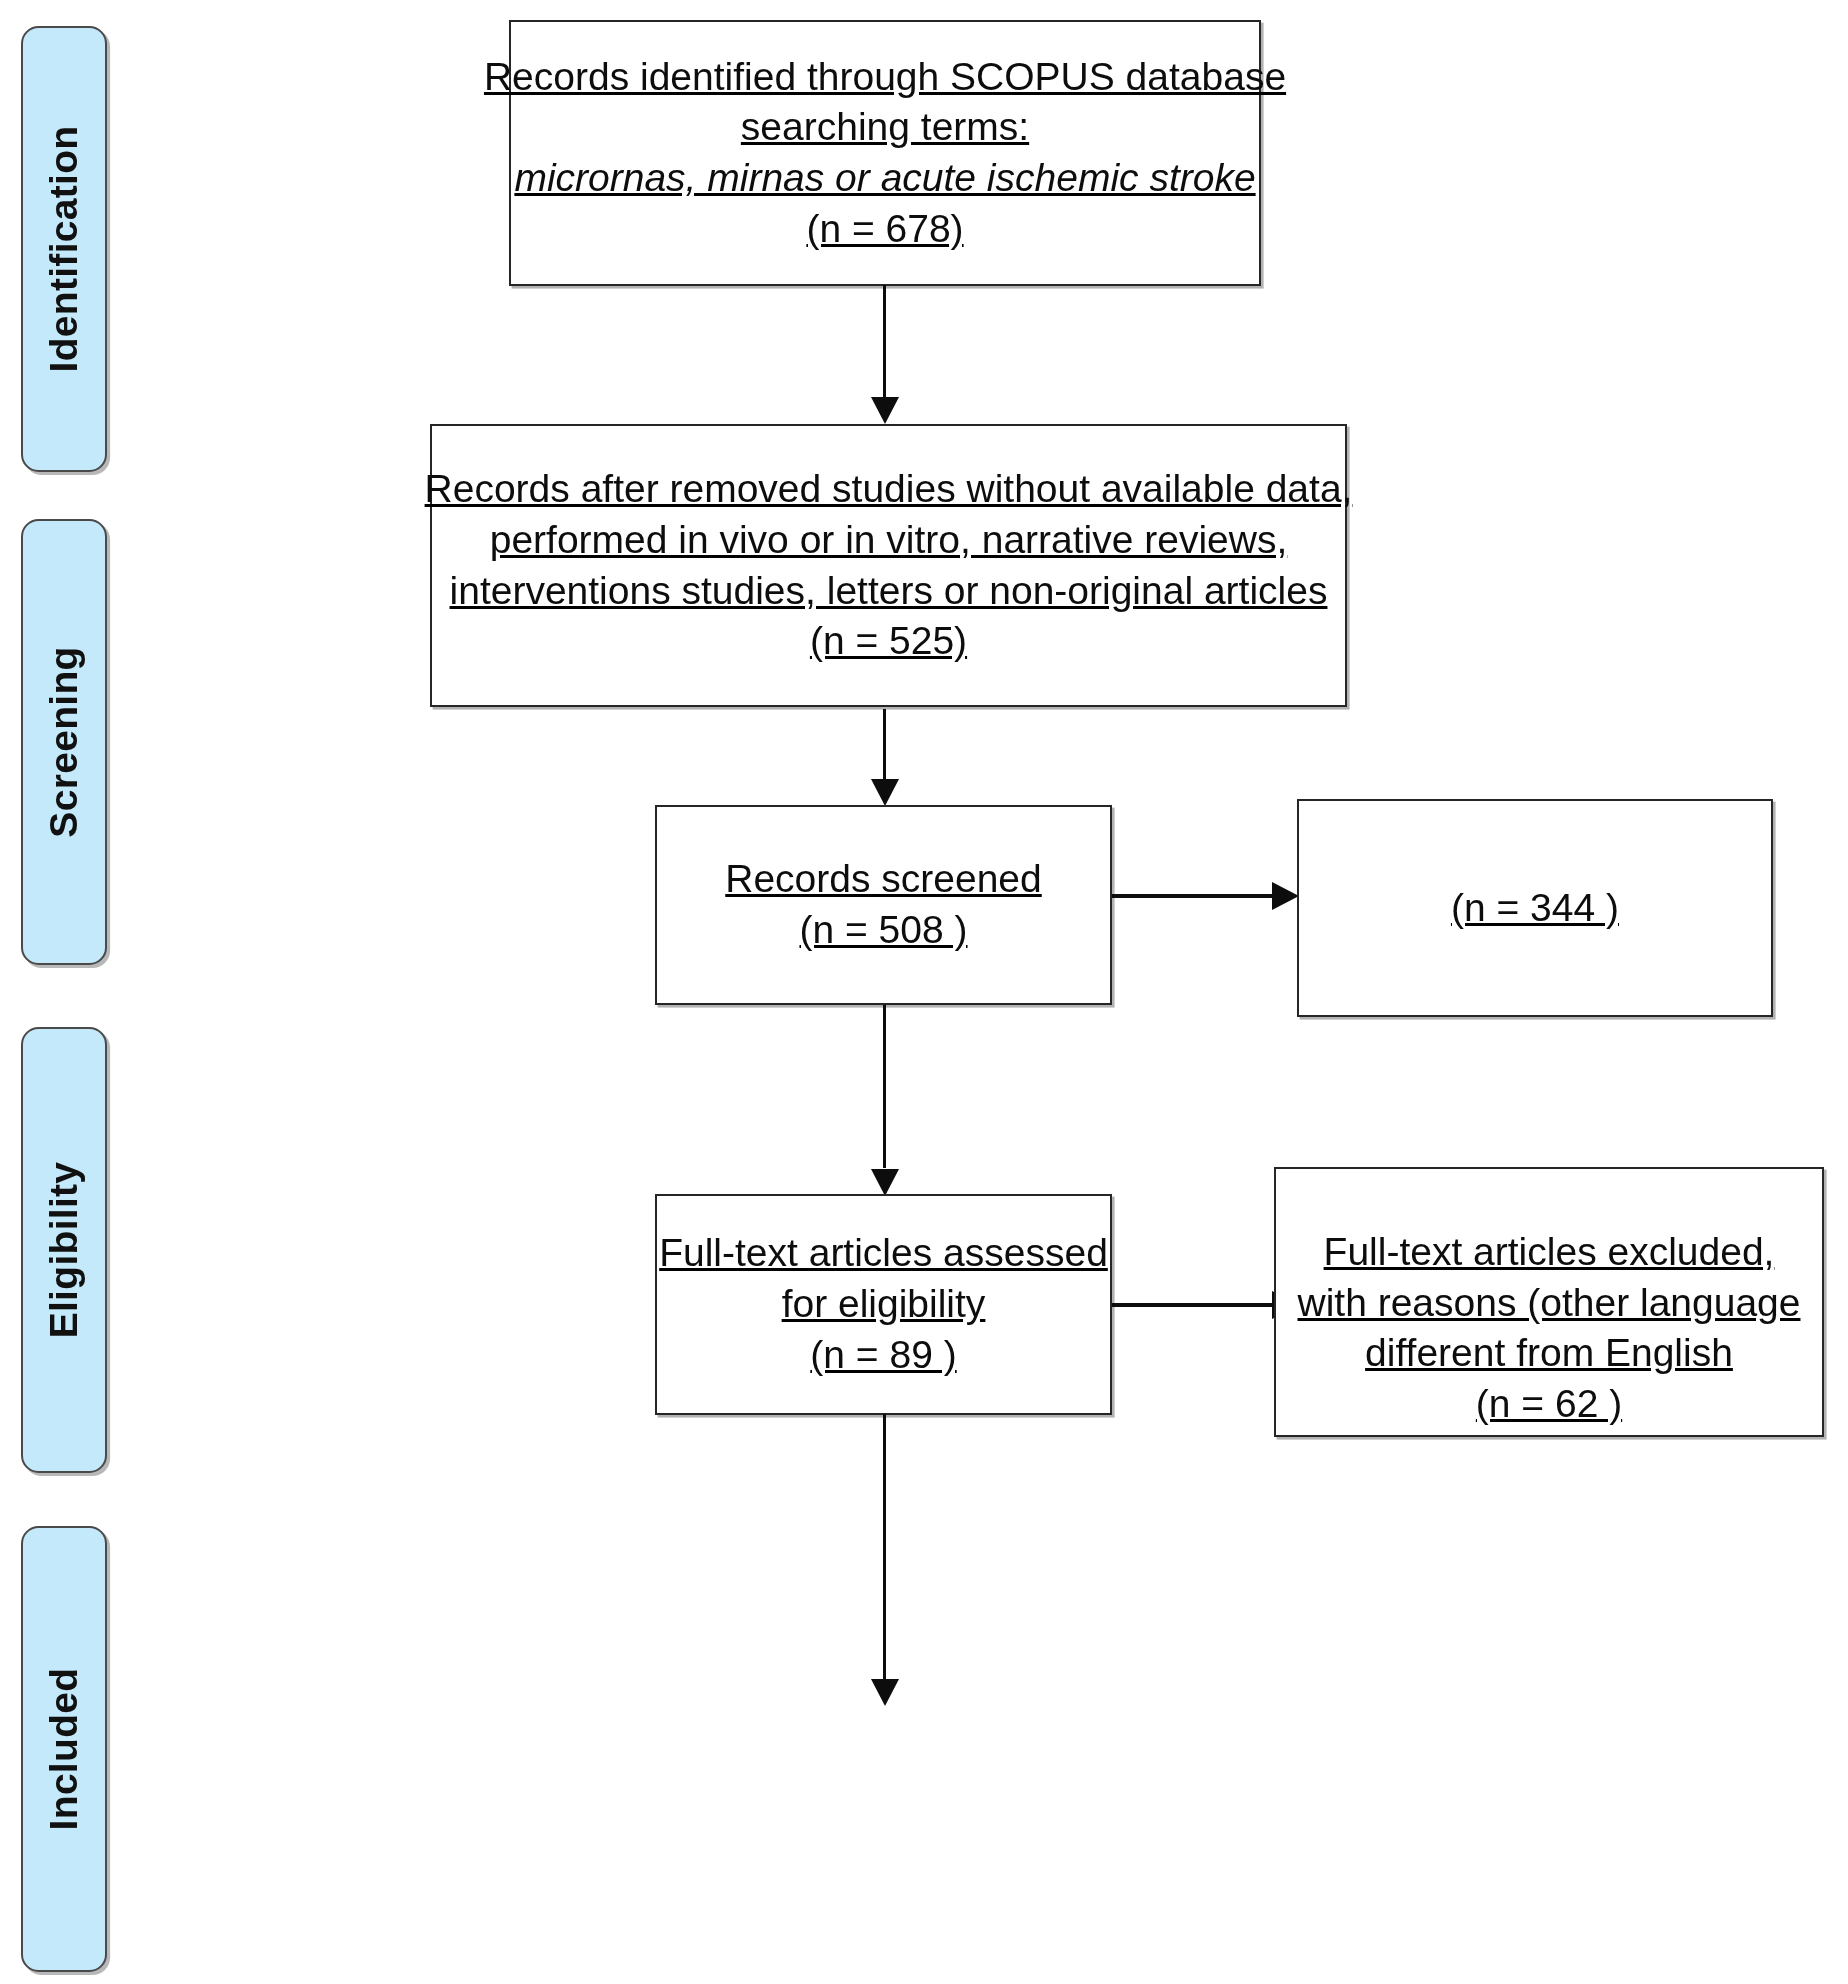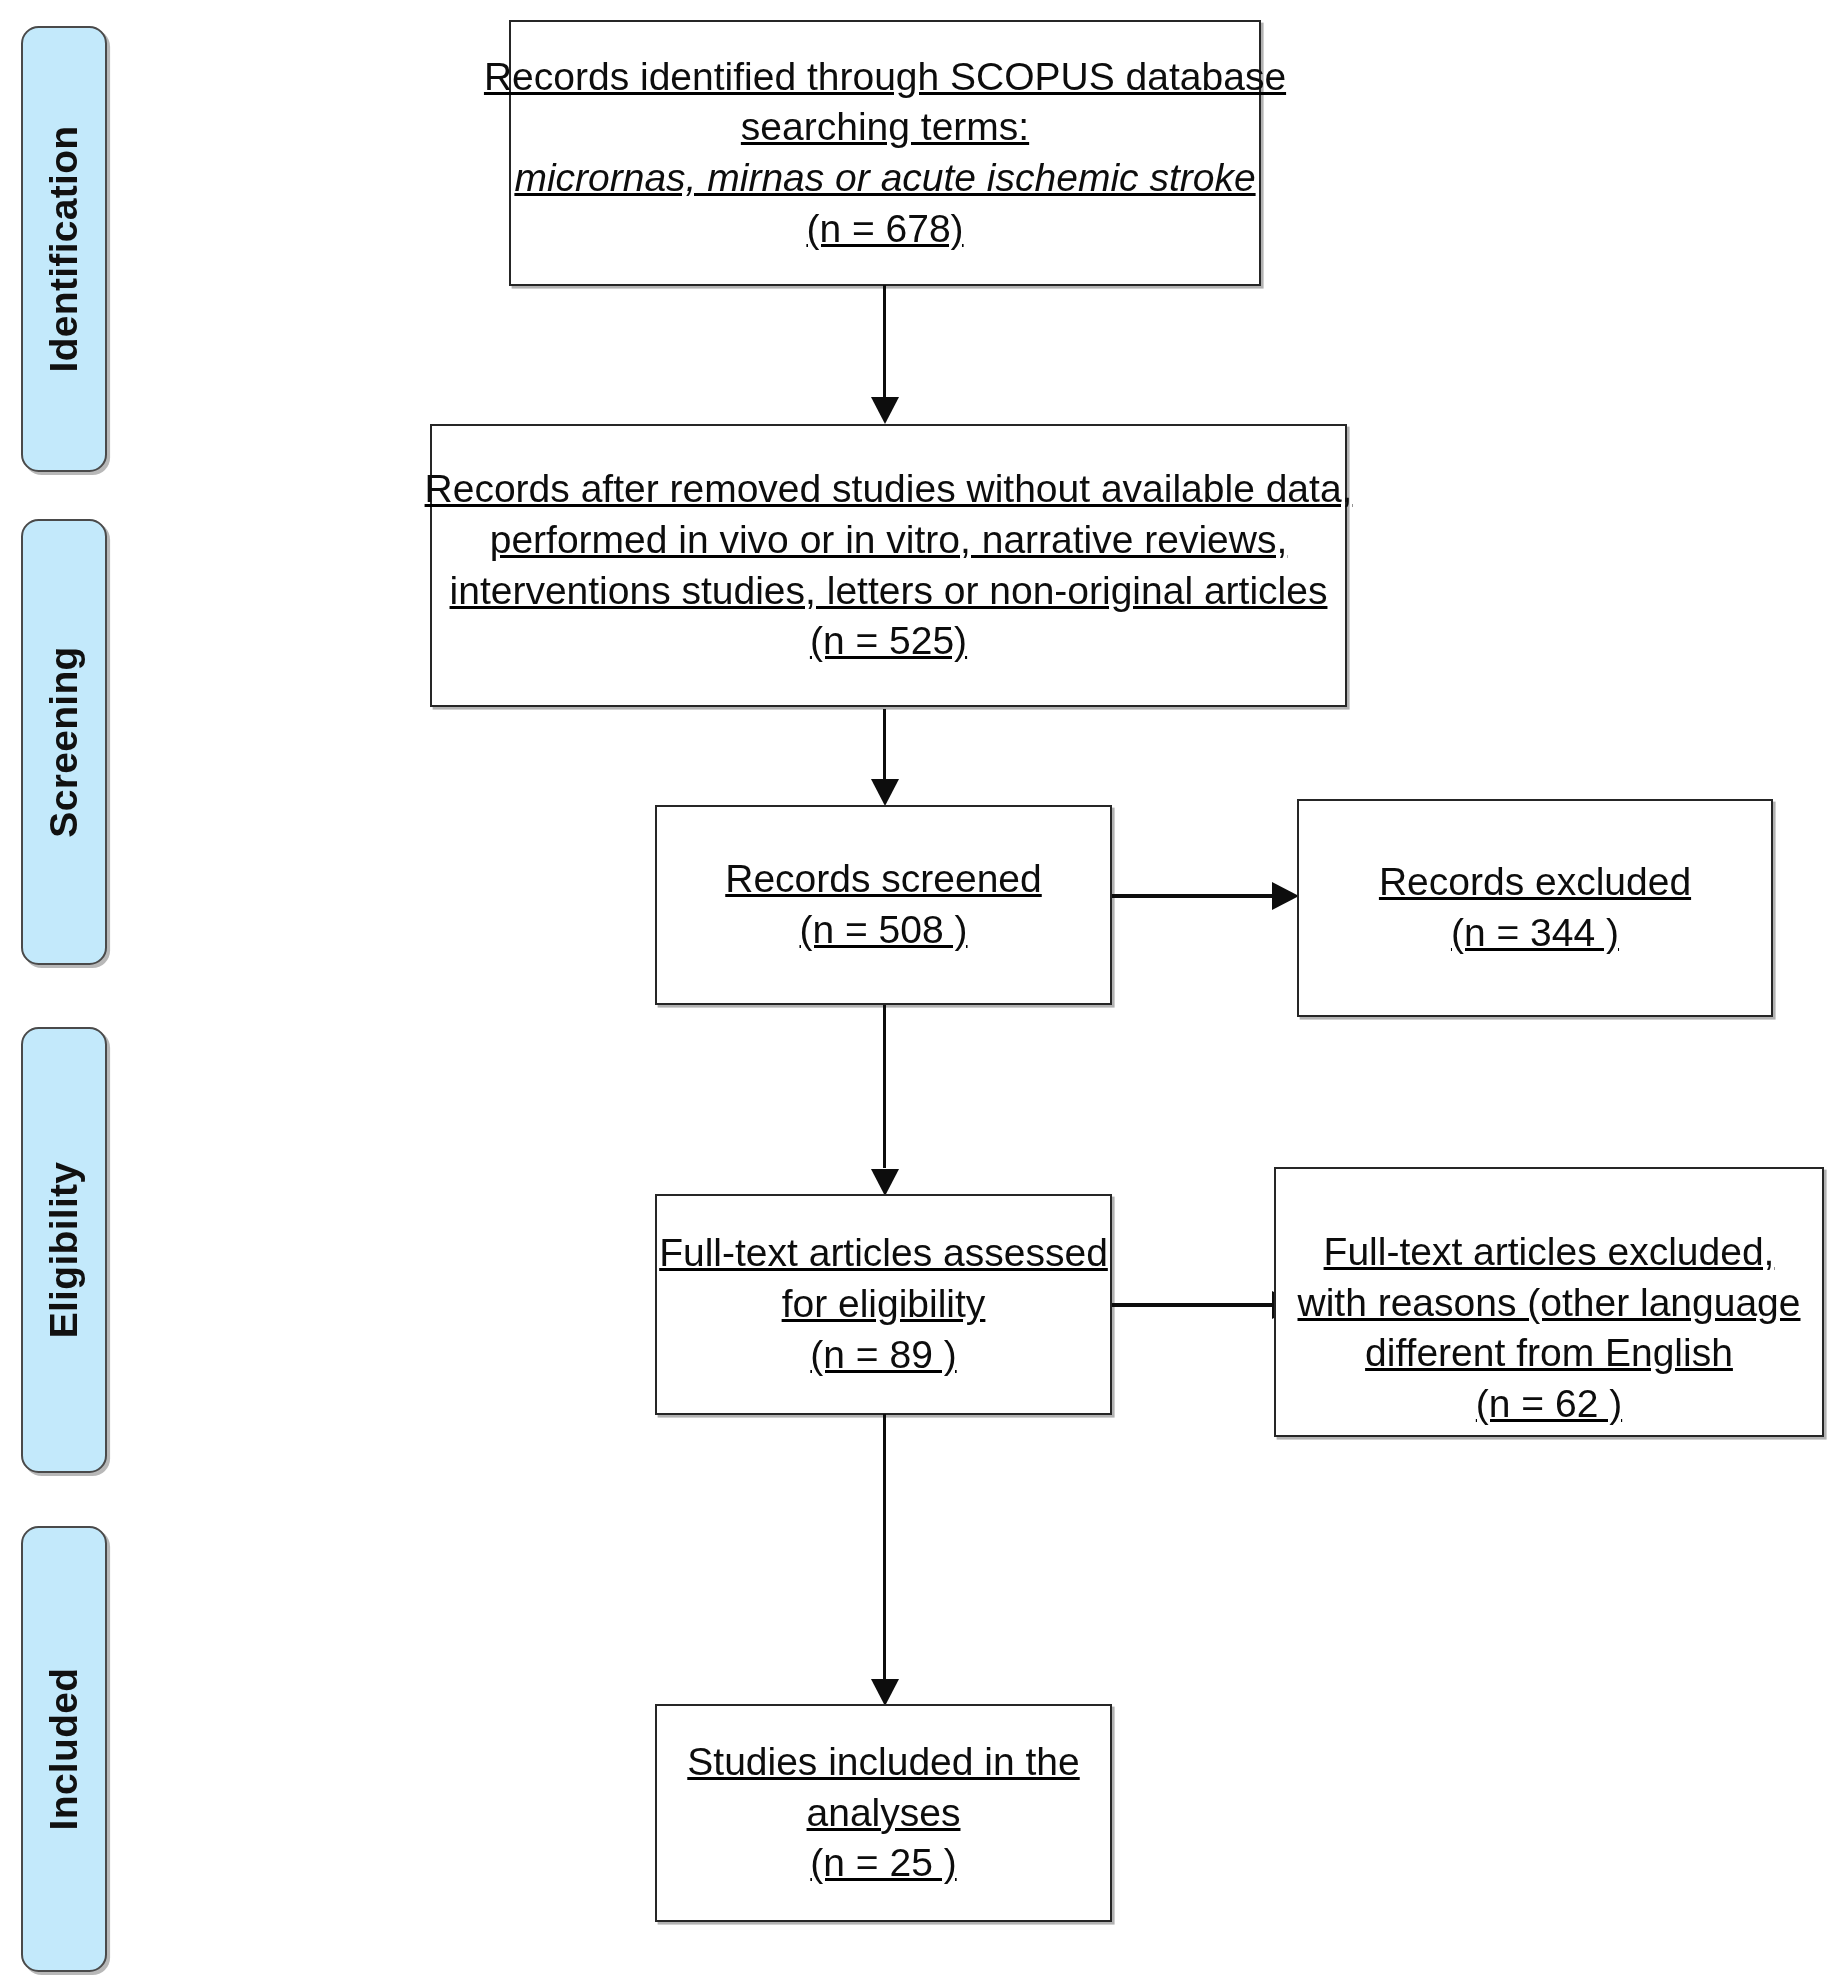--- a/index.html
+++ b/index.html
@@ -131,21 +131,20 @@
 
   <div class="flow-box" style="left:655px; top:805px; width:457px; height:200px;">
     <span class="line">Records screened</span>
     <span class="line">(n = 508 )</span>
   </div>
 
   <div class="h-line" style="left:1112px; top:894px; width:161px;"></div>
   <div class="arrow-right" style="left:1272px; top:882px;"></div>
 
   <div class="flow-box" style="left:1297px; top:799px; width:476px; height:218px;">
-    <span class="line">Records excluded</span>
     <span class="line">(n = 344 )</span>
   </div>
 
   <div class="v-line" style="left:883px; top:1005px; height:163px;"></div>
   <div class="arrow-down" style="left:871px; top:1169px;"></div>
 
   <div class="flow-box" style="left:655px; top:1194px; width:457px; height:221px;">
     <span class="line">Full-text articles assessed</span>
     <span class="line">for eligibility</span>
     <span class="line">(n = 89 )</span>
@@ -157,20 +156,15 @@
   <div class="flow-box" style="left:1274px; top:1167px; width:550px; height:270px;justify-content:flex-end;">
     <span class="line">Full-text articles excluded,</span>
     <span class="line">with reasons (other language</span>
     <span class="line">different from English</span>
     <span class="line">(n = 62 )</span>
   </div>
 
   <div class="v-line" style="left:883px; top:1414px; height:265px;"></div>
   <div class="arrow-down" style="left:871px; top:1679px;"></div>
 
-  <div class="flow-box" style="left:655px; top:1704px; width:457px; height:218px;">
-    <span class="line">Studies included in the</span>
-    <span class="line">analyses</span>
-    <span class="line">(n = 25 )</span>
-  </div>
 
 </div>
 
 
 </body></html>

